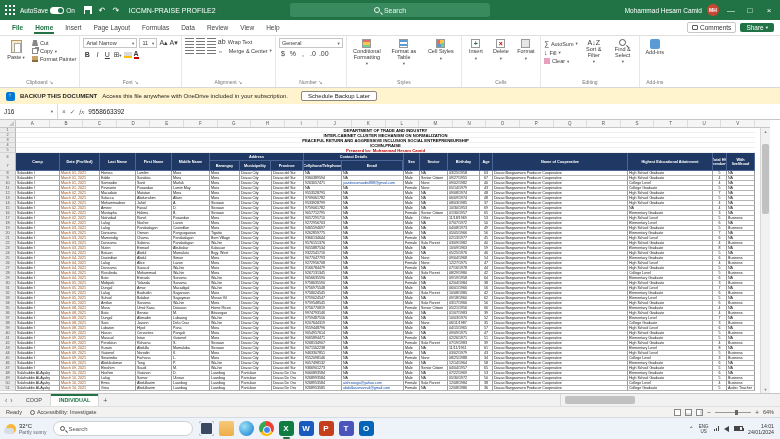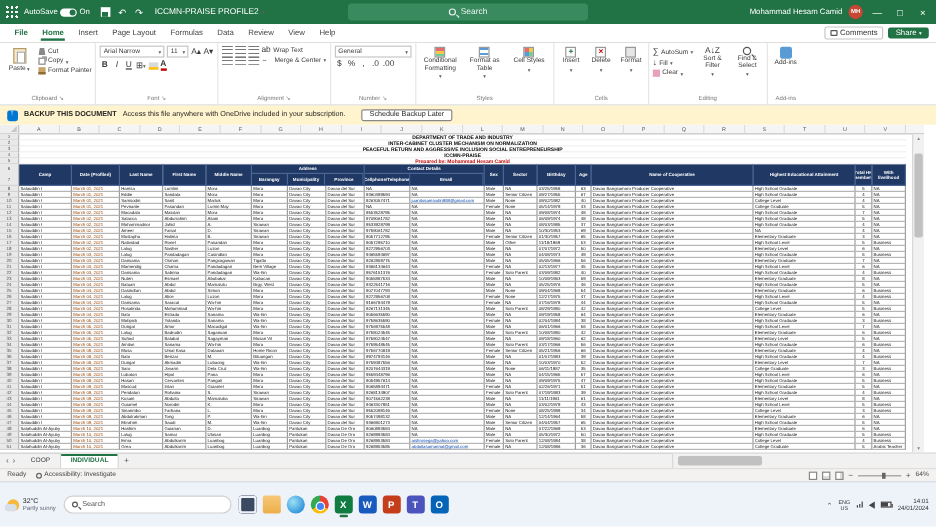--- a/index.html
+++ b/index.html
@@ -416,20 +416,32 @@
     </div>
   </div>
 
   <div id="banner">
     <span class="shield"></span>
     <span style="font-weight:bold">BACKUP THIS DOCUMENT</span>
     <span>Access this file anywhere with OneDrive included in your subscription.</span>
     <span class="banner-btn">Schedule Backup Later</span>
   </div>
 
+  <div id="formulabar">
+    <div class="namebox">
+        <span>J16</span>
+        <span class="chev">▾</span>
+      </div>
+    <div class="fx-area">
+      <span>×</span>
+      <span>✓</span>
+      <span class="fx">fx</span>
+    </div>
+    <div class="fvalue">9558663392</div>
+  </div>
 
   <div id="sheet">
     <div id="colhdr">
       <div class="corner"></div>
       <div id="col-letters">
           <div class="cl">A</div>
           <div class="cl">B</div>
           <div class="cl">C</div>
           <div class="cl">D</div>
           <div class="cl">E</div>

